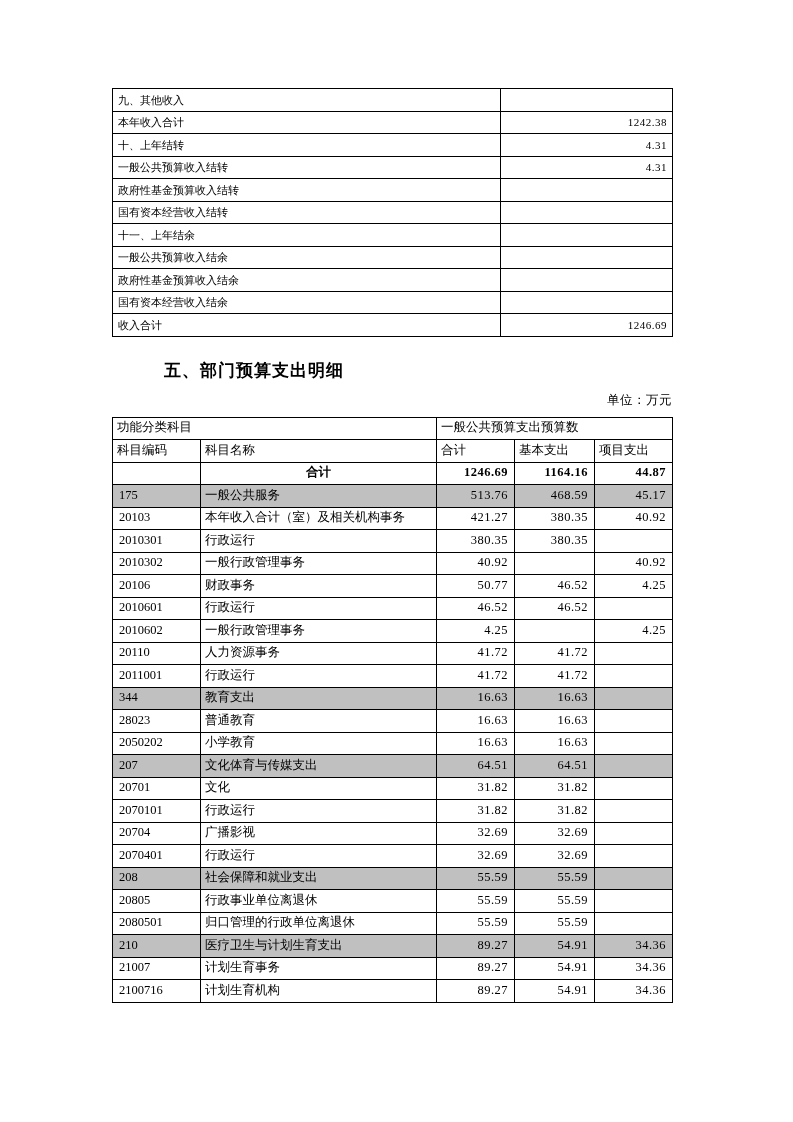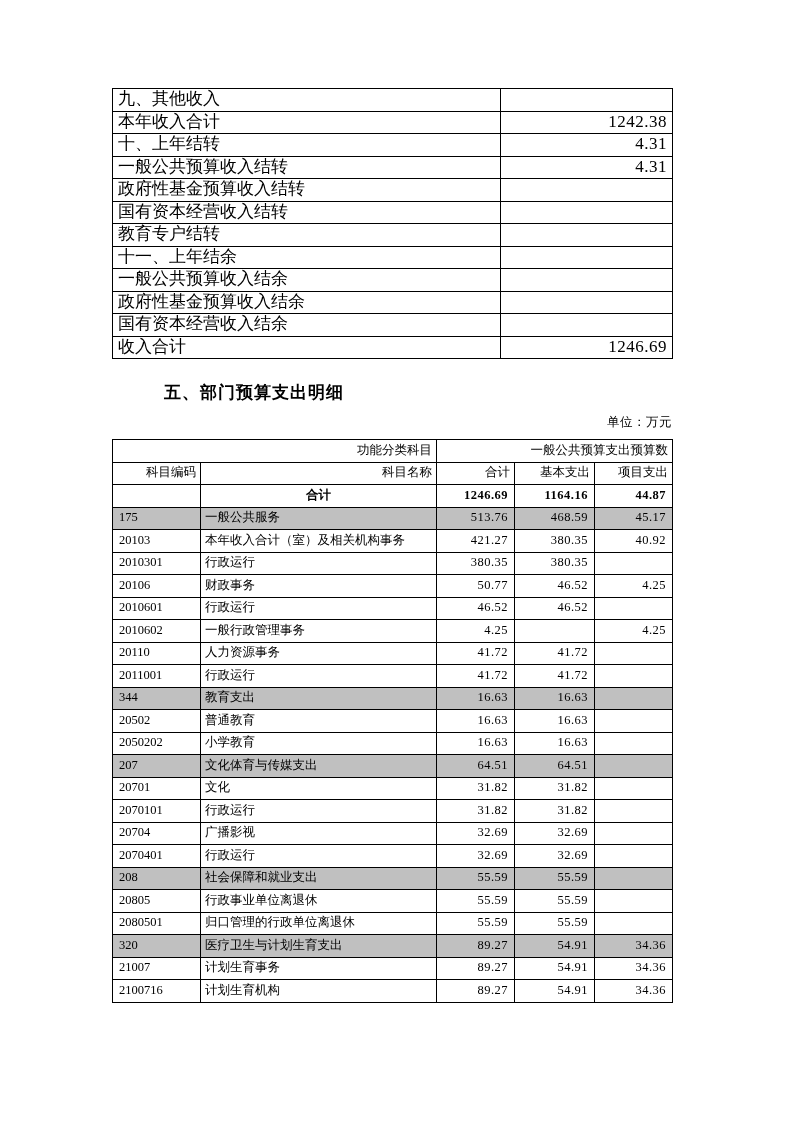--- a/index.html
+++ b/index.html
@@ -22,21 +22,21 @@
     position: relative;
   }
   table {
     border-collapse: collapse;
     table-layout: fixed;
     width: 560px;
   }
   table.income td {
     border: 1px solid #000000;
     height: 21.5px;
-    font-size: 17px;
+    font-size: 11px;
     padding: 0 5px;
     vertical-align: middle;
     line-height: 1.1;
   }
   table.income td.num {
     text-align: right;
     font-family: "Liberation Serif", "DejaVu Serif", serif;
     letter-spacing: 0.5px;
     padding-left: 24px;
   }
@@ -64,21 +64,21 @@
   table.expense td, table.expense th {
     border: 1px solid #000000;
     font-size: 12.5px;
     height: 21.5px;
     padding: 0 4px;
     vertical-align: middle;
     line-height: 1.1;
     font-weight: normal;
   }
   table.expense th {
-    text-align: right;
+    text-align: left;
   }
   table.expense td.code {
     text-align: left;
     padding-left: 6px;
   }
   table.expense td.name {
     text-align: left;
   }
   table.expense td.num {
     text-align: right;
@@ -125,24 +125,20 @@
         <tr>
           <td class="ind1">一般公共预算收入结转</td>
           <td class="num">4.31</td>
         </tr>
         <tr>
           <td class="ind1">政府性基金预算收入结转</td>
           <td class="num"></td>
         </tr>
         <tr>
           <td class="ind1">国有资本经营收入结转</td>
-          <td class="num"></td>
-        </tr>
-        <tr>
-          <td class="ind1">教育专户结转</td>
           <td class="num"></td>
         </tr>
         <tr>
           <td class="ind0">十一、上年结余</td>
           <td class="num"></td>
         </tr>
         <tr>
           <td class="ind1">一般公共预算收入结余</td>
           <td class="num"></td>
         </tr>
@@ -209,20 +205,27 @@
           <td class="num">40.92</td>
         </tr>
         <tr>
           <td class="code">2010301</td>
           <td class="name lvl3">行政运行</td>
           <td class="num">380.35</td>
           <td class="num">380.35</td>
           <td class="num"></td>
         </tr>
         <tr>
+          <td class="code">2010302</td>
+          <td class="name lvl3">一般行政管理事务</td>
+          <td class="num">40.92</td>
+          <td class="num"></td>
+          <td class="num">40.92</td>
+        </tr>
+        <tr>
           <td class="code">20106</td>
           <td class="name lvl2">财政事务</td>
           <td class="num">50.77</td>
           <td class="num">46.52</td>
           <td class="num">4.25</td>
         </tr>
         <tr>
           <td class="code">2010601</td>
           <td class="name lvl3">行政运行</td>
           <td class="num">46.52</td>
@@ -251,21 +254,21 @@
           <td class="num"></td>
         </tr>
         <tr class="shade">
           <td class="code">344</td>
           <td class="name lvl1">教育支出</td>
           <td class="num">16.63</td>
           <td class="num">16.63</td>
           <td class="num"></td>
         </tr>
         <tr>
-          <td class="code">20502</td>
+          <td class="code">28023</td>
           <td class="name lvl2">普通教育</td>
           <td class="num">16.63</td>
           <td class="num">16.63</td>
           <td class="num"></td>
         </tr>
         <tr>
           <td class="code">2050202</td>
           <td class="name lvl3">小学教育</td>
           <td class="num">16.63</td>
           <td class="num">16.63</td>
@@ -321,21 +324,21 @@
           <td class="num"></td>
         </tr>
         <tr>
           <td class="code">2080501</td>
           <td class="name lvl3">归口管理的行政单位离退休</td>
           <td class="num">55.59</td>
           <td class="num">55.59</td>
           <td class="num"></td>
         </tr>
         <tr class="shade">
-          <td class="code">320</td>
+          <td class="code">210</td>
           <td class="name lvl1">医疗卫生与计划生育支出</td>
           <td class="num">89.27</td>
           <td class="num">54.91</td>
           <td class="num">34.36</td>
         </tr>
         <tr>
           <td class="code">21007</td>
           <td class="name lvl2">计划生育事务</td>
           <td class="num">89.27</td>
           <td class="num">54.91</td>

